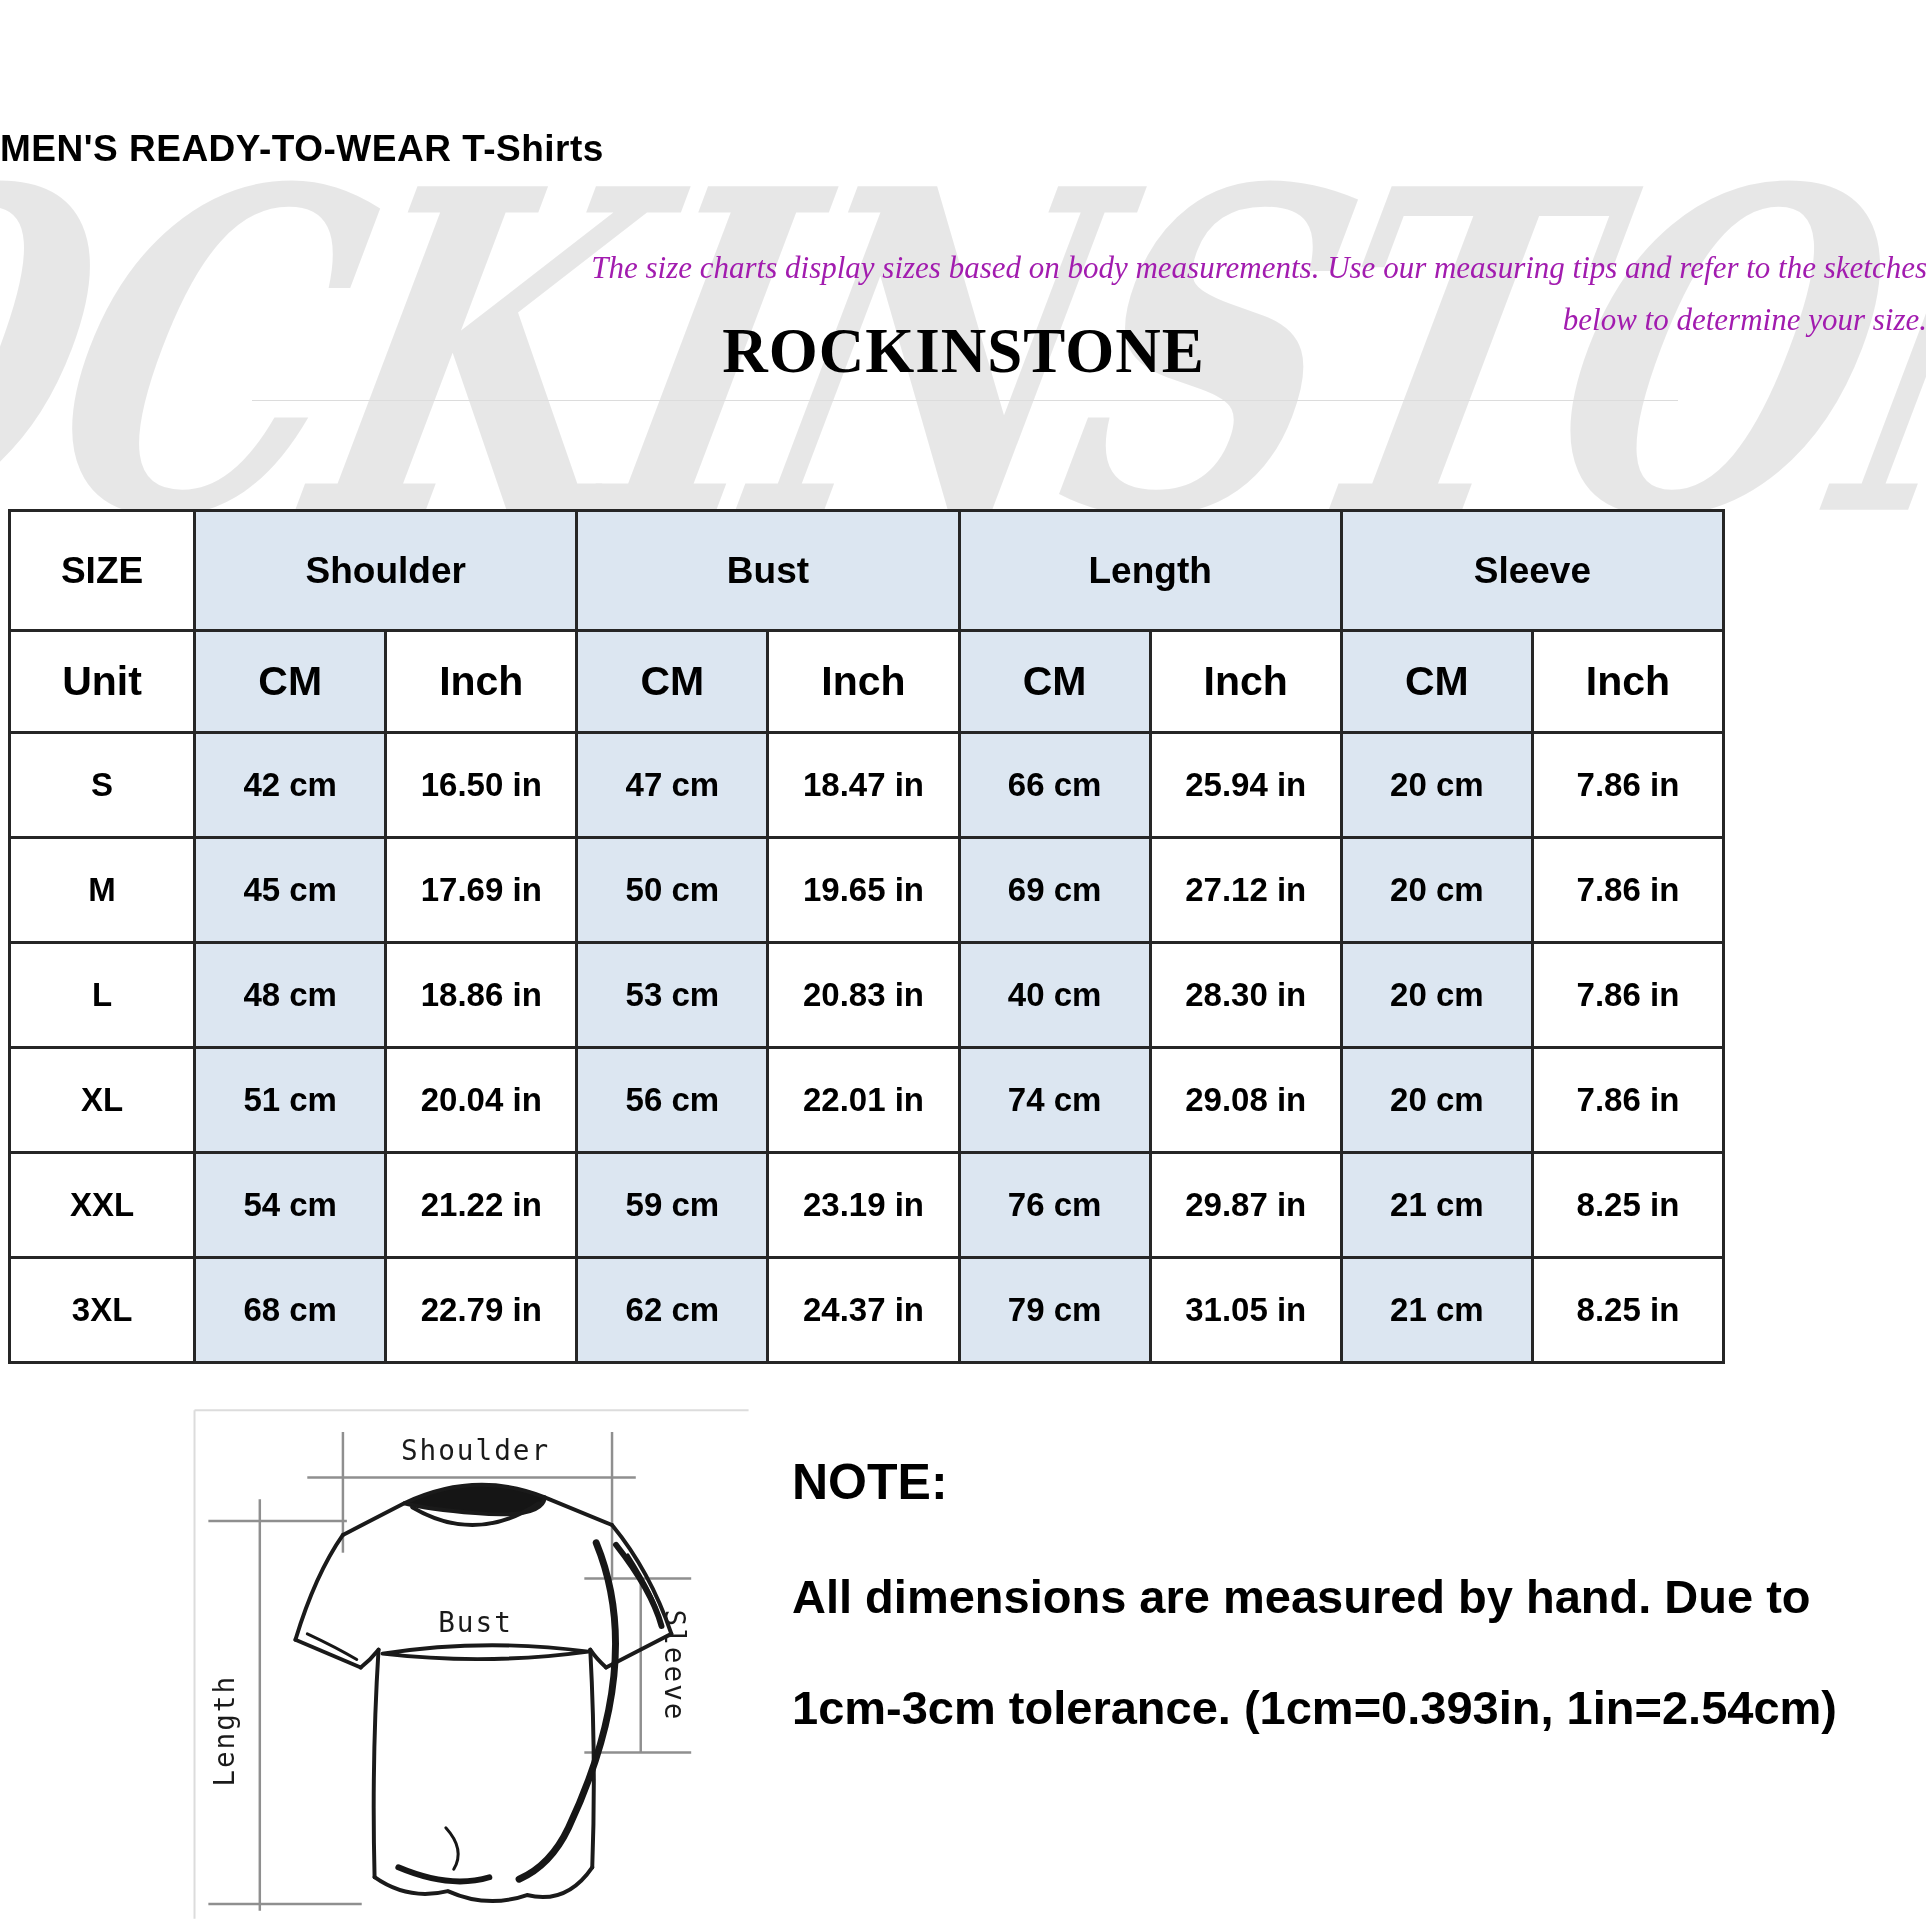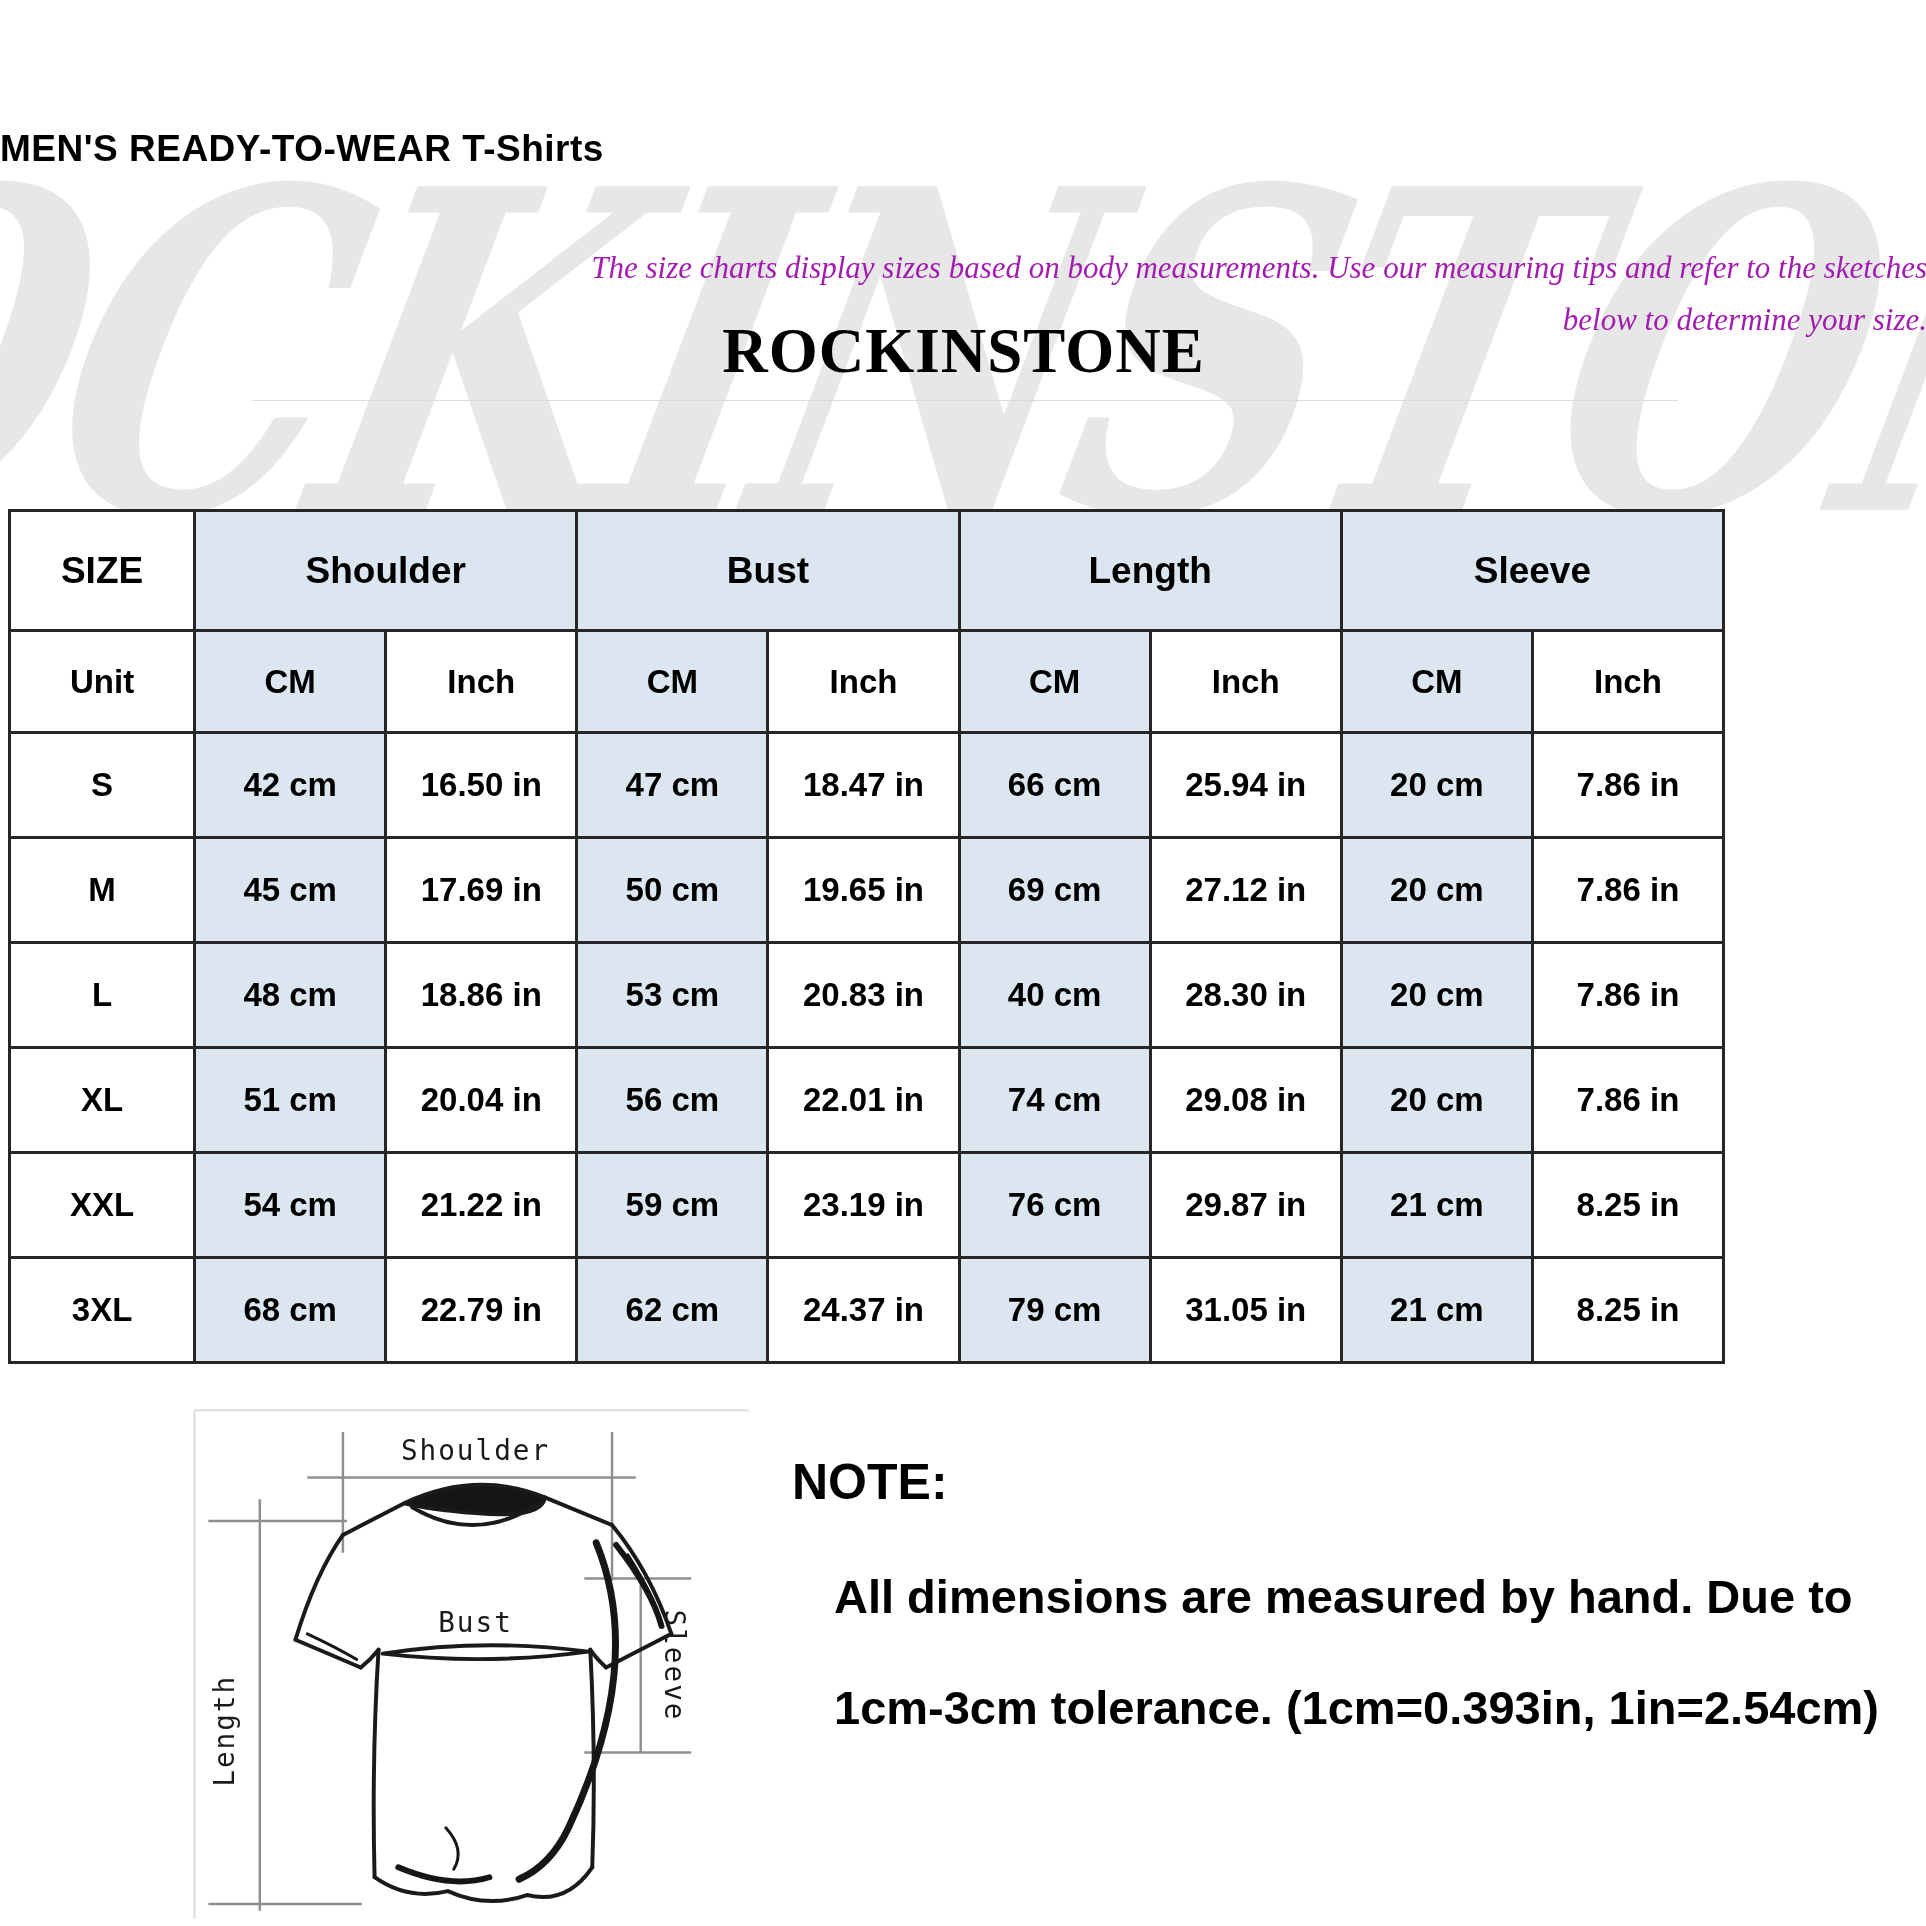--- a/index.html
+++ b/index.html
@@ -24,29 +24,29 @@
         font-family:"Liberation Serif",serif;font-style:italic;font-size:31px;line-height:52px;color:#a21caf;margin-top:48px;}
   .brand{position:absolute;top:315px;left:0;width:100%;text-align:center;
          font-family:"Liberation Serif",serif;font-weight:bold;font-size:63px;letter-spacing:1px;}
 
   
   .size-table{position:absolute;top:509px;left:8px;width:1717px;border-collapse:collapse;table-layout:fixed;}
   .size-table th,.size-table td{border:3px solid #262626;text-align:center;vertical-align:middle;
         font-weight:bold;padding:0;background:#ffffff;}
   .size-table .bl{background:#dce6f1;}
   .r-group th{height:117px;font-size:37px;}
-  .r-unit  th{height:99px;font-size:33px;}
+  .r-unit  th{height:99px;font-size:41px;}
   .r-data  th,.r-data td{height:102px;font-size:33px;}
 
   
   .sketch{position:absolute;left:149px;top:1404px;}
   .sketch text{font-family:"DejaVu Sans Mono",monospace;font-size:28px;fill:#1a1a1a;letter-spacing:2px;}
   .note{position:absolute;left:792px;top:1453px;width:1129px;}
   .note-heading{font-size:50px;font-weight:bold;margin-bottom:30px;}
-  .note-line{font-size:47px;font-weight:bold;line-height:111px;white-space:nowrap;margin-left:42px;}
+  .note-line{font-size:47px;font-weight:bold;line-height:111px;white-space:nowrap;}
 </style>
 </head>
 <body>
 
 <div class="page">
 
   <div class="watermark">ROCKINSTONE</div>
   <div class="hairline"></div>
 
   <div class="subtitle">MEN'S READY-TO-WEAR T-Shirts</div>

